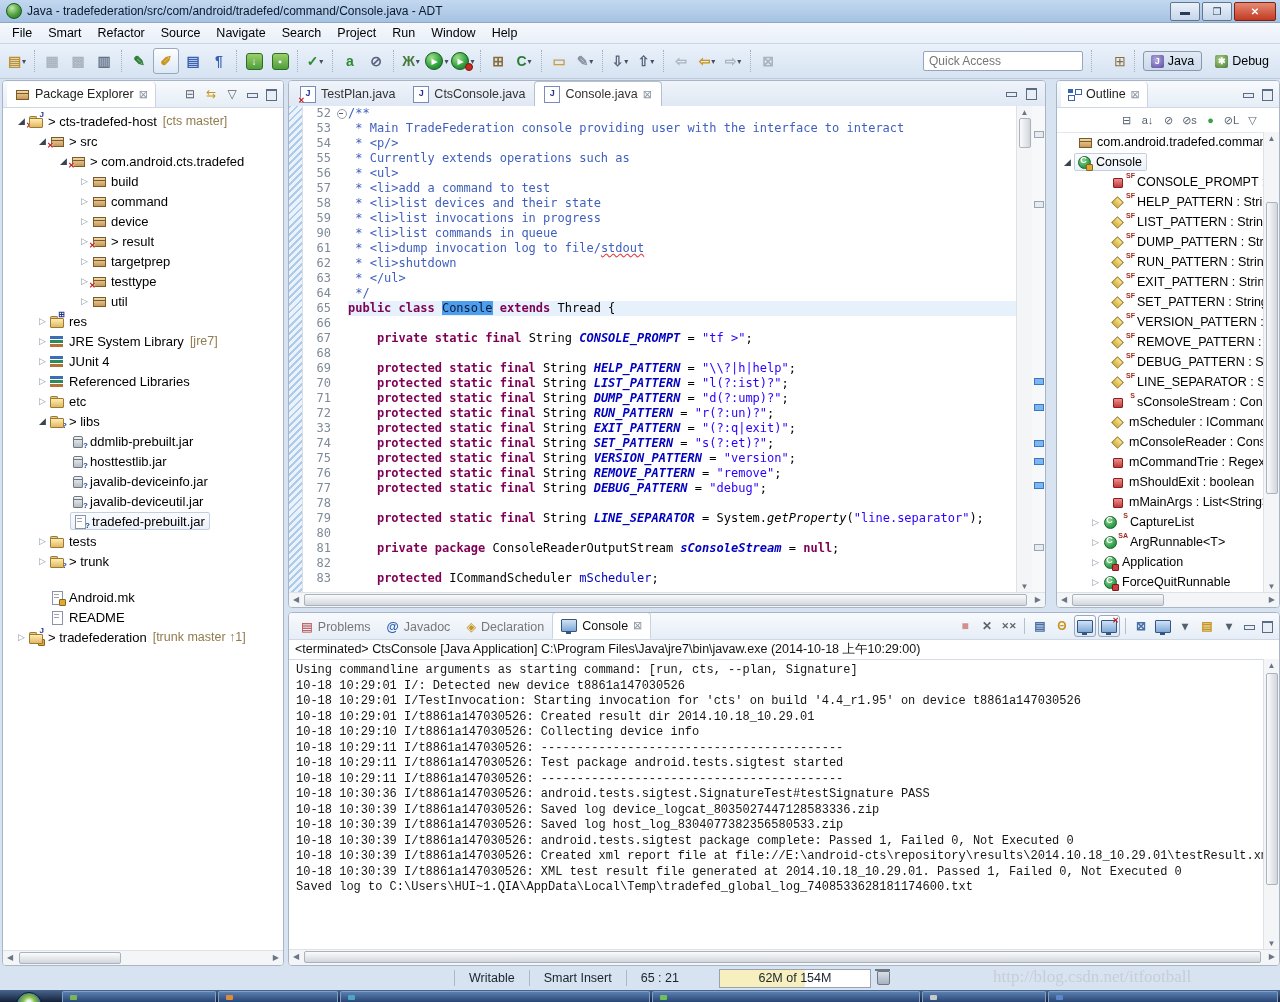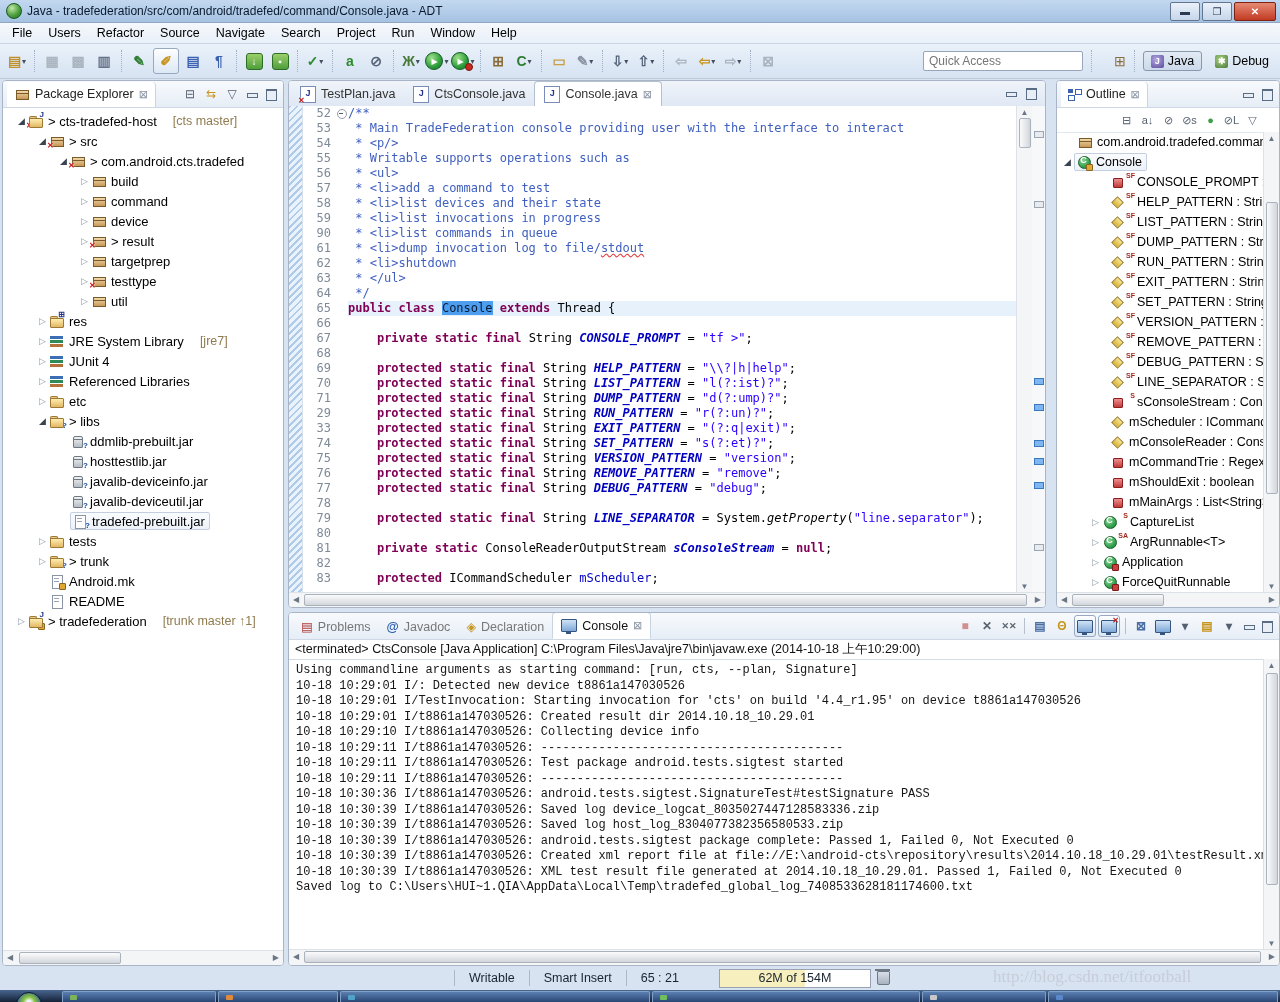--- a/index.html
+++ b/index.html
@@ -87,21 +87,21 @@
   .sup{position:absolute;right:-10px;top:-2px;font-size:7px;font-weight:bold;color:#9E2A1E;letter-spacing:0;}
   .ic-mon{width:14px;height:11px;border:1px solid #35547E;border-radius:1px;position:relative;flex:none;
     background:linear-gradient(#CFE2F5,#7FA8D8);display:inline-block;}
   .ic-mon::after{content:"";position:absolute;left:4px;bottom:-3px;width:5px;height:2px;background:#35547E;}
   .ic-mon.mx::before{content:"✕";position:absolute;right:-3px;top:-5px;color:#C41A1A;font-size:8px;font-weight:bold;}
   
   .tree{font-size:13px;}
   .trow{height:20px;display:flex;align-items:center;white-space:nowrap;overflow:hidden;}
   .tw{width:13px;flex:none;font-size:9px;color:#8A96A4;text-align:center;}
   .tw.exp{color:#3A4450;}
-  .tdec{color:#8F7B4F;margin-left:16px;font-size:12.5px;}
+  .tdec{color:#8F7B4F;margin-left:6px;font-size:12.5px;}
   .tsel{display:flex;align-items:center;border:1px solid #C3CFE0;background:linear-gradient(#FAFCFE,#EDF2F9);
     border-radius:2px;padding:0 4px 0 1px;}
   
   .etabs{height:25px;background:linear-gradient(#F0F4FA,#DFE8F4);display:flex;align-items:flex-end;
     border-bottom:1px solid #C2CEDD;padding-left:2px;}
   .etab{height:24px;display:flex;align-items:center;gap:5px;padding:0 9px;font-size:12.5px;color:#333;}
   .etab.active{background:#fff;border:1px solid #B4C0D0;border-bottom:1px solid #fff;border-radius:4px 4px 0 0;margin-bottom:-1px;}
   .jficon{width:14px;height:15px;background:#fff;border:1px solid #7A8BBA;position:relative;flex:none;}
   .jficon i{position:absolute;left:0;top:1px;width:100%;text-align:center;font-style:normal;font-size:9px;font-weight:bold;color:#26338C;}
   .jficon.err::after{content:"✕";position:absolute;left:-3px;bottom:-3px;font-size:8px;font-weight:bold;color:#C41A1A;text-shadow:0 0 2px #fff;}
@@ -181,21 +181,21 @@
   <span class="appicon"></span>
   <span class="title-text">Java - tradefederation/src/com/android/tradefed/command/Console.java - ADT</span>
   <span class="winbtns">
     <span class="wb">▬</span>
     <span class="wb">❐</span>
     <span class="wb close">✕</span>
   </span>
 </div>
 <div class="menubar">
     <span class="menu-item">File</span>
-    <span class="menu-item">Users</span>
+    <span class="menu-item">Smart</span>
     <span class="menu-item">Refactor</span>
     <span class="menu-item">Source</span>
     <span class="menu-item">Navigate</span>
     <span class="menu-item">Search</span>
     <span class="menu-item">Project</span>
     <span class="menu-item">Run</span>
     <span class="menu-item">Window</span>
     <span class="menu-item">Help</span>
   </div>
 <div class="toolbar">
@@ -521,21 +521,21 @@
       </div>
       <div class="trow" style="padding-left: 33px;">
         <span class="tw">▷</span>
         <span style="display: flex; align-items: center;">
           <span class="ic ic-folder">
             <span class="ov ov-q">?</span>
           </span>
           <span>&gt; trunk</span>
         </span>
       </div>
-      <div class="trow" style="padding-left: 33px;">
+      <div class="trow" style="padding-left: 33px; margin-top: 16px;">
         <span class="tw"></span>
         <span style="display: flex; align-items: center;">
           <span class="ic ic-doc">
             <span class="ov ov-gold"></span>
           </span>
           <span>Android.mk</span>
         </span>
       </div>
       <div class="trow" style="padding-left: 33px;">
         <span class="tw"></span>
@@ -605,21 +605,21 @@
           <span class="ct"><span class="d"> * Main TradeFederation console providing user with the interface to interact</span></span>
         </div>
         <div class="code-line">
           <span class="ln">54</span>
           <span class="fold"></span>
           <span class="ct"><span class="d"> * &lt;p/&gt;</span></span>
         </div>
         <div class="code-line">
           <span class="ln">55</span>
           <span class="fold"></span>
-          <span class="ct"><span class="d"> * Writable supports operations such as</span></span>
+          <span class="ct"><span class="d"> * Currently extends operations such as</span></span>
         </div>
         <div class="code-line">
           <span class="ln">56</span>
           <span class="fold"></span>
           <span class="ct"><span class="d"> * &lt;ul&gt;</span></span>
         </div>
         <div class="code-line">
           <span class="ln">57</span>
           <span class="fold"></span>
           <span class="ct"><span class="d"> * &lt;li&gt;add a command to test</span></span>
@@ -688,21 +688,21 @@
           <span class="ln">70</span>
           <span class="fold"></span>
           <span class="ct"><span class="p">    </span><span class="k">protected static final</span><span class="p"> String </span><span class="f">LIST_PATTERN</span><span class="p"> = </span><span class="s">"l(?:ist)?"</span><span class="p">;</span></span>
         </div>
         <div class="code-line">
           <span class="ln">71</span>
           <span class="fold"></span>
           <span class="ct"><span class="p">    </span><span class="k">protected static final</span><span class="p"> String </span><span class="f">DUMP_PATTERN</span><span class="p"> = </span><span class="s">"d(?:ump)?"</span><span class="p">;</span></span>
         </div>
         <div class="code-line">
-          <span class="ln">29</span>
+          <span class="ln">72</span>
           <span class="fold"></span>
           <span class="ct"><span class="p">    </span><span class="k">protected static final</span><span class="p"> String </span><span class="f">RUN_PATTERN</span><span class="p"> = </span><span class="s">"r(?:un)?"</span><span class="p">;</span></span>
         </div>
         <div class="code-line">
           <span class="ln">33</span>
           <span class="fold"></span>
           <span class="ct"><span class="p">    </span><span class="k">protected static final</span><span class="p"> String </span><span class="f">EXIT_PATTERN</span><span class="p"> = </span><span class="s">"(?:q|exit)"</span><span class="p">;</span></span>
         </div>
         <div class="code-line">
           <span class="ln">74</span>
@@ -735,21 +735,21 @@
           <span class="ct"><span class="p">    </span><span class="k">protected static final</span><span class="p"> String </span><span class="f">LINE_SEPARATOR</span><span class="p"> = System.</span><span class="m">getProperty</span><span class="p">(</span><span class="s">"line.separator"</span><span class="p">);</span></span>
         </div>
         <div class="code-line">
           <span class="ln">80</span>
           <span class="fold"></span>
           <span class="ct"></span>
         </div>
         <div class="code-line">
           <span class="ln">81</span>
           <span class="fold"></span>
-          <span class="ct"><span class="p">    </span><span class="k">private static</span><span class="p"> ConsoleReaderOutputStream </span><span class="f">sConsoleStream</span><span class="p"> = </span><span class="k">null</span><span class="p">;</span></span>
+          <span class="ct"><span class="p">    </span><span class="k">private package</span><span class="p"> ConsoleReaderOutputStream </span><span class="f">sConsoleStream</span><span class="p"> = </span><span class="k">null</span><span class="p">;</span></span>
         </div>
         <div class="code-line">
           <span class="ln">82</span>
           <span class="fold"></span>
           <span class="ct"></span>
         </div>
         <div class="code-line">
           <span class="ln">83</span>
           <span class="fold"></span>
           <span class="ct"><span class="p">    </span><span class="k">protected</span><span class="p"> ICommandScheduler </span><span class="fd">mScheduler</span><span class="p">;</span></span>

